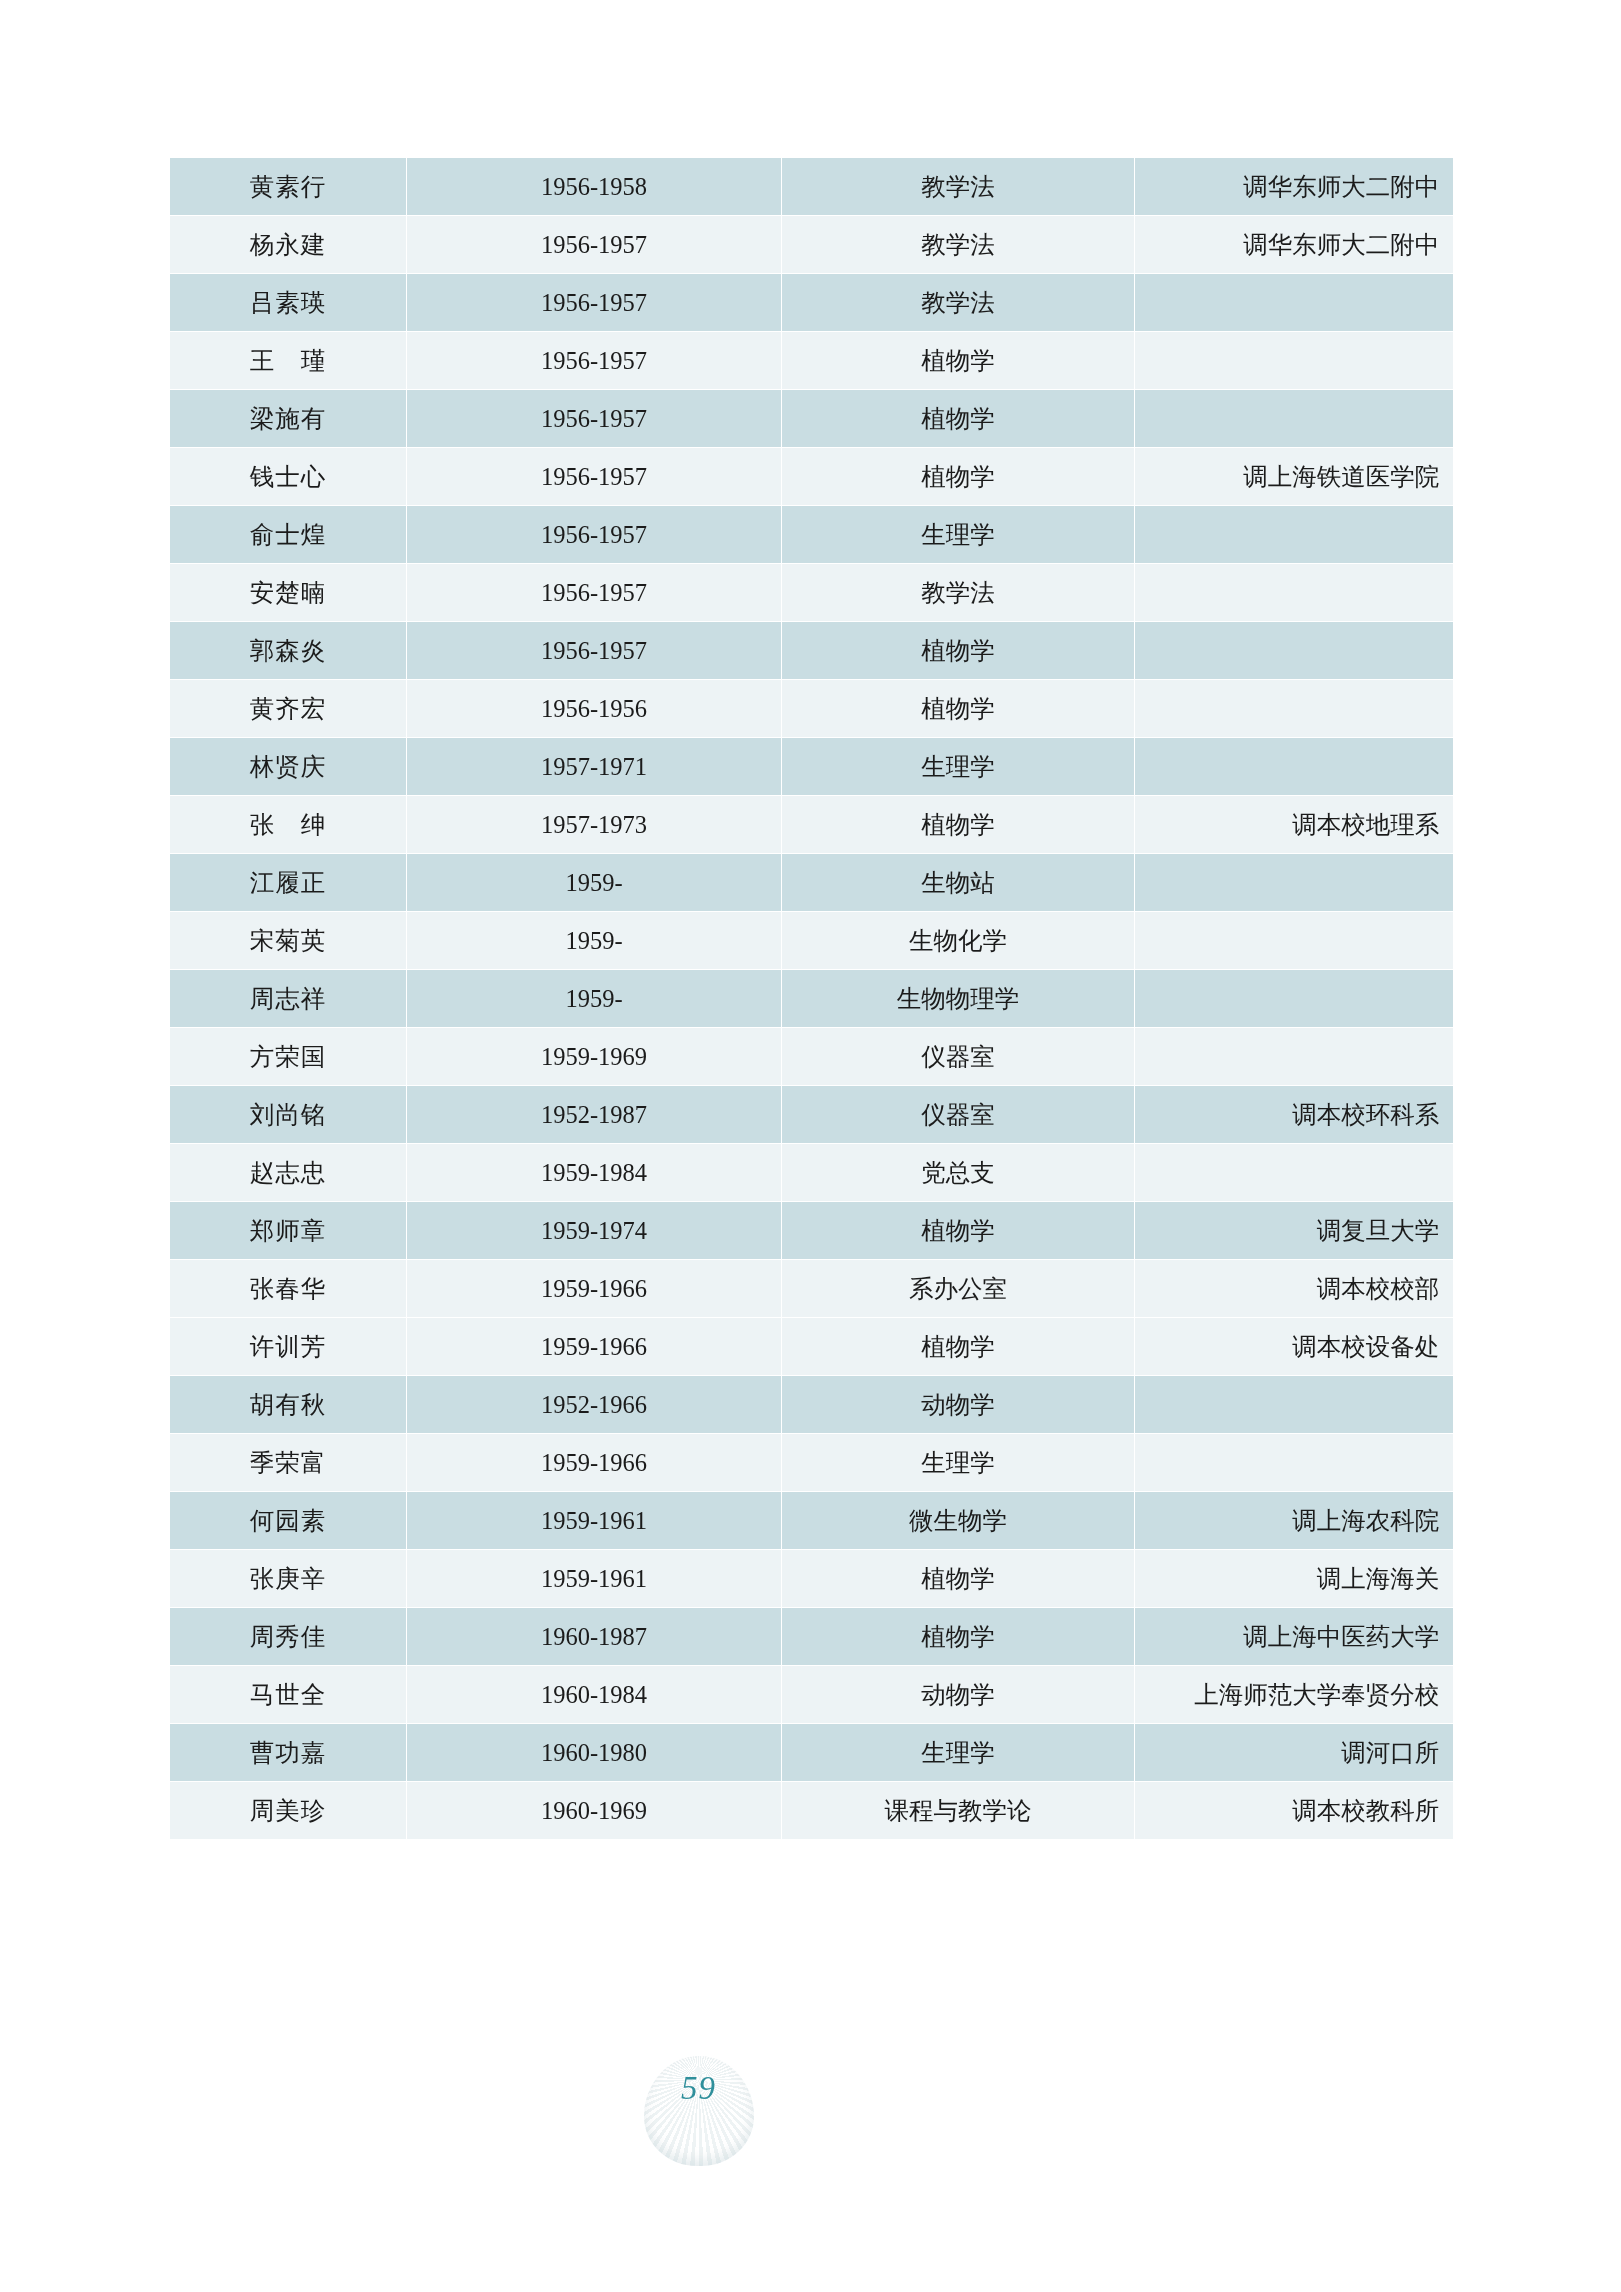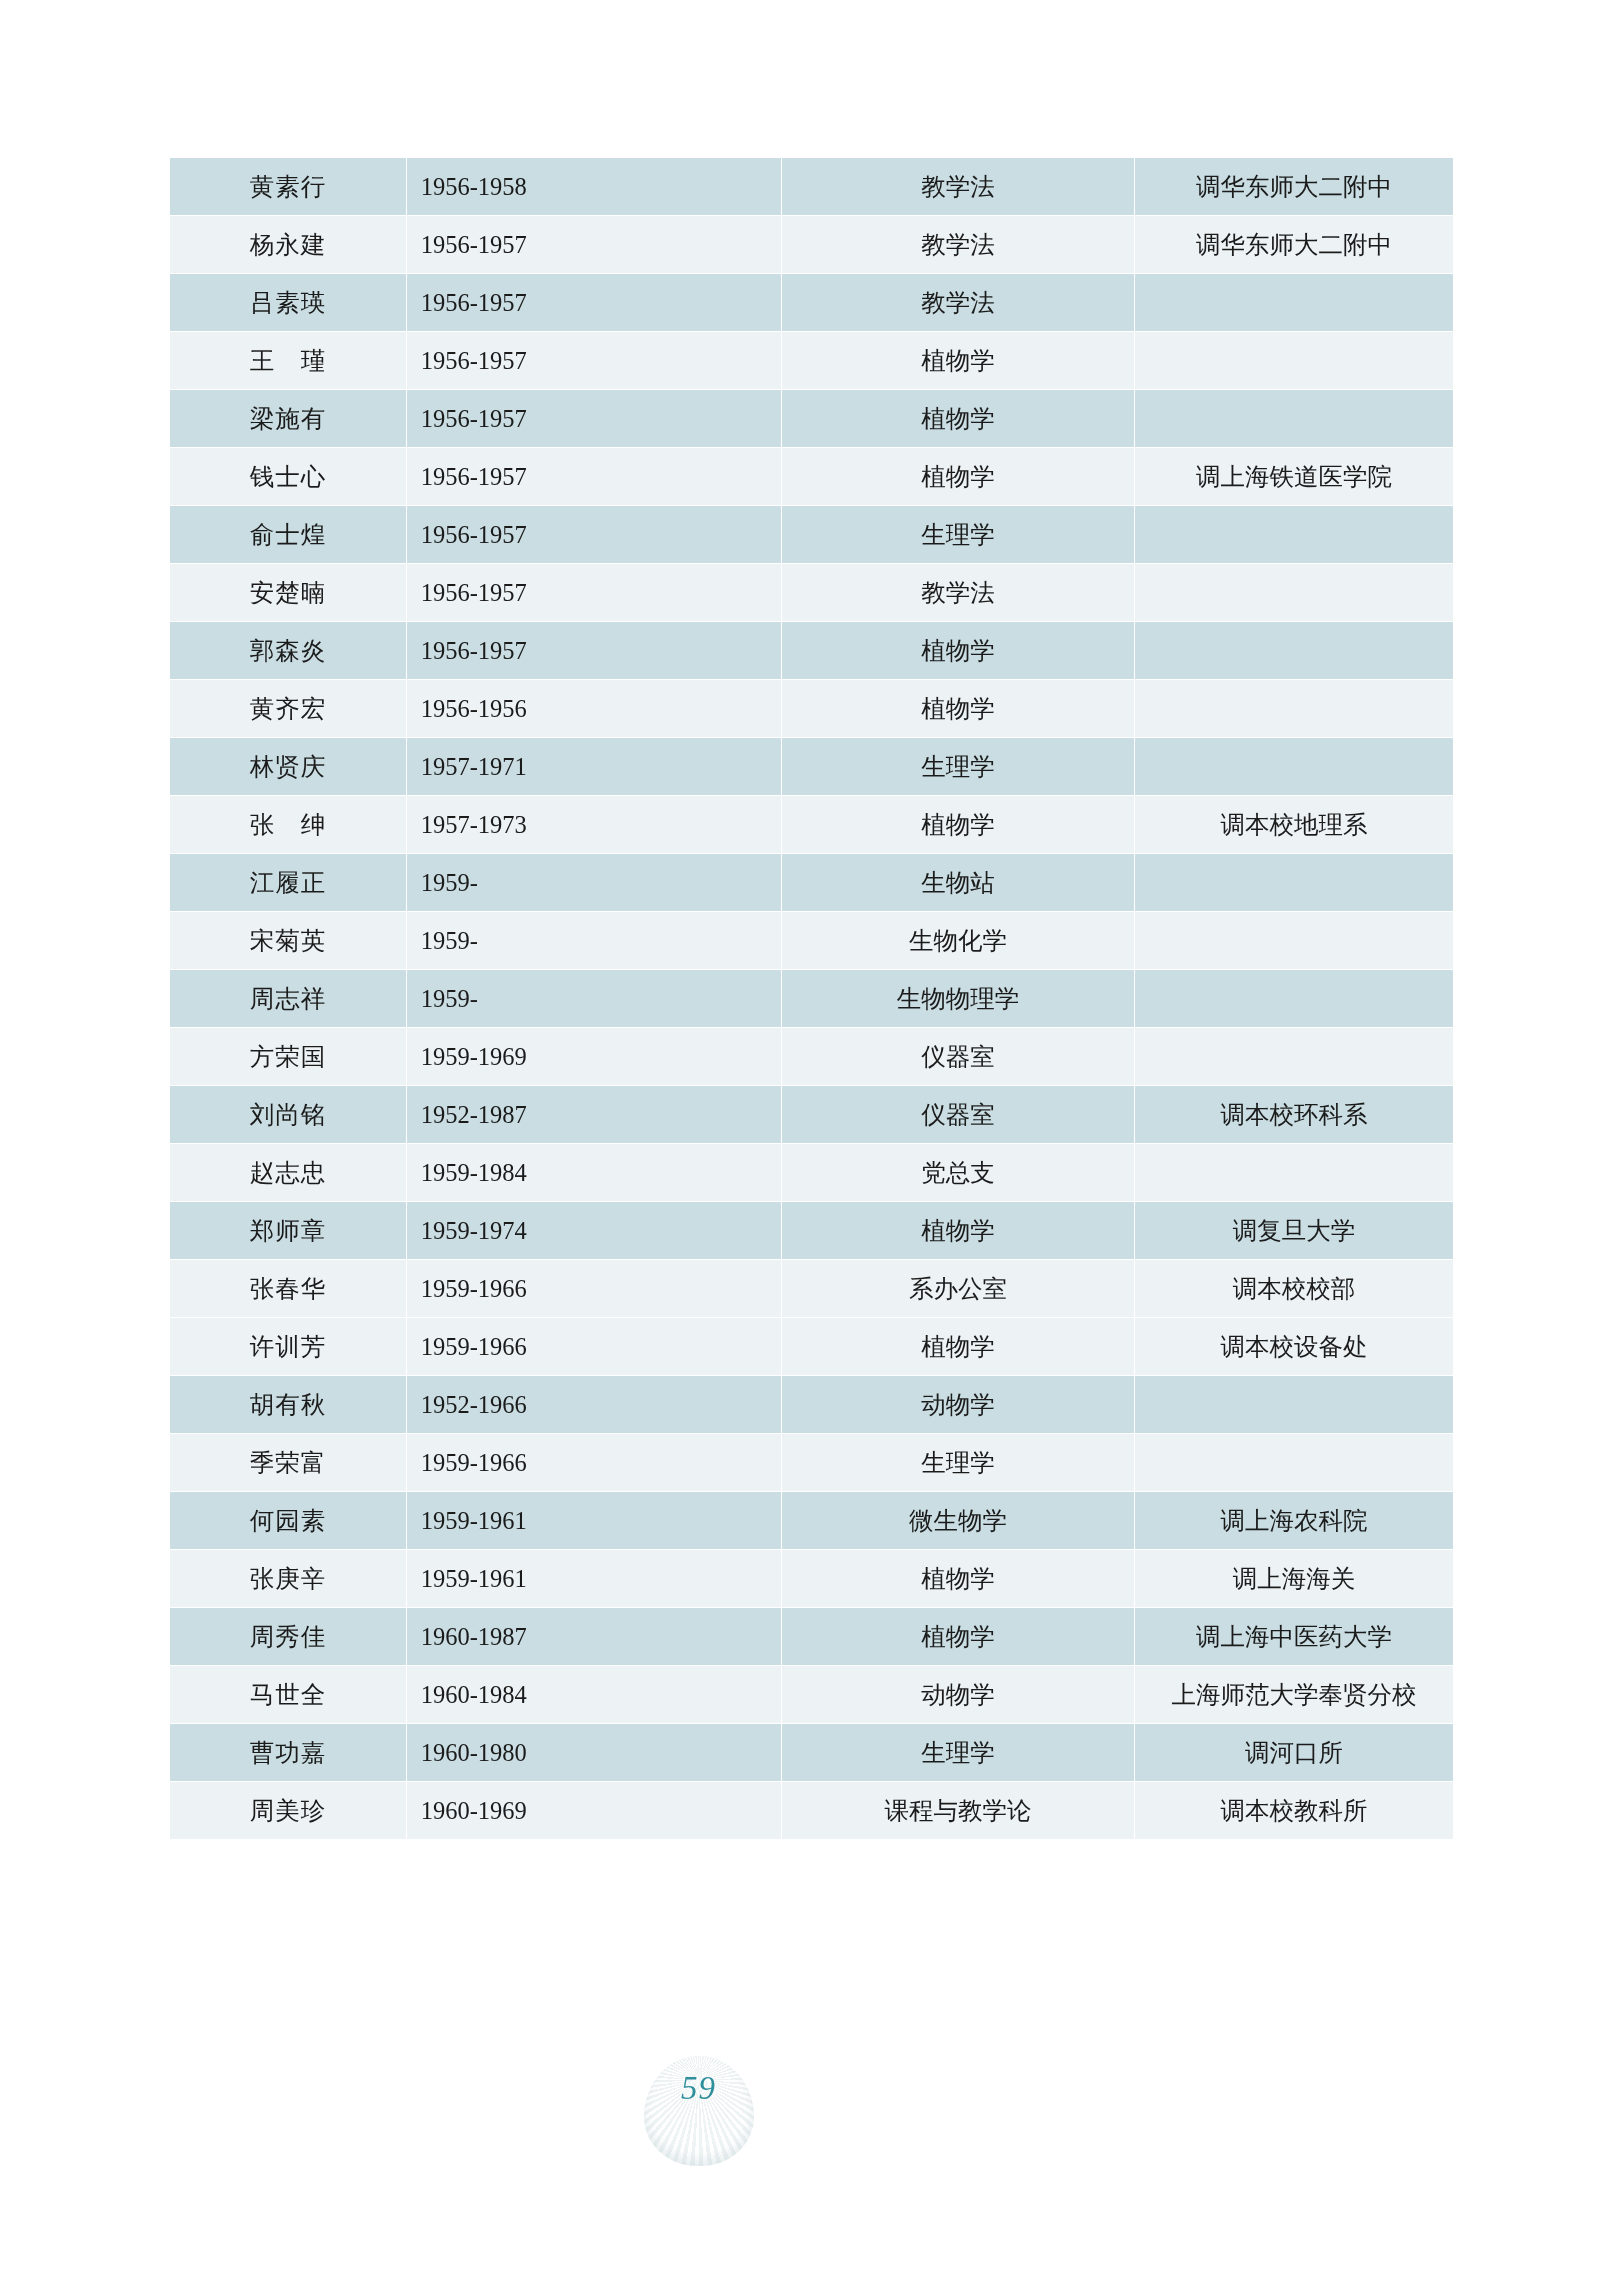--- a/index.html
+++ b/index.html
@@ -45,23 +45,23 @@
     padding: 0 13.7px;
     vertical-align: middle;
     line-height: 1.2;
     white-space: nowrap;
     overflow: hidden;
   }
   tr.odd td  { background: #c9dde2; }
   tr.even td { background: #edf3f5; }
 
   td.name  { text-align: center; letter-spacing: 1px; }
-  td.years { text-align: left; padding-left: 31px; font-family: "Liberation Serif", serif; margin-left: 19px; }
+  td.years { text-align: center; padding-left: 31px; font-family: "Liberation Serif", serif; margin-left: 19px; }
   td.field { text-align: center; }
-  td.note  { text-align: center; padding-left: 21.6px; }
+  td.note  { text-align: right; padding-left: 21.6px; }
 
   
   .table-wrap {
     box-shadow: 0 0 0 1px #ffffff;
   }
 
   .page-number-deco {
     position: absolute;
     left: 50%;
     transform: translateX(-50%);

